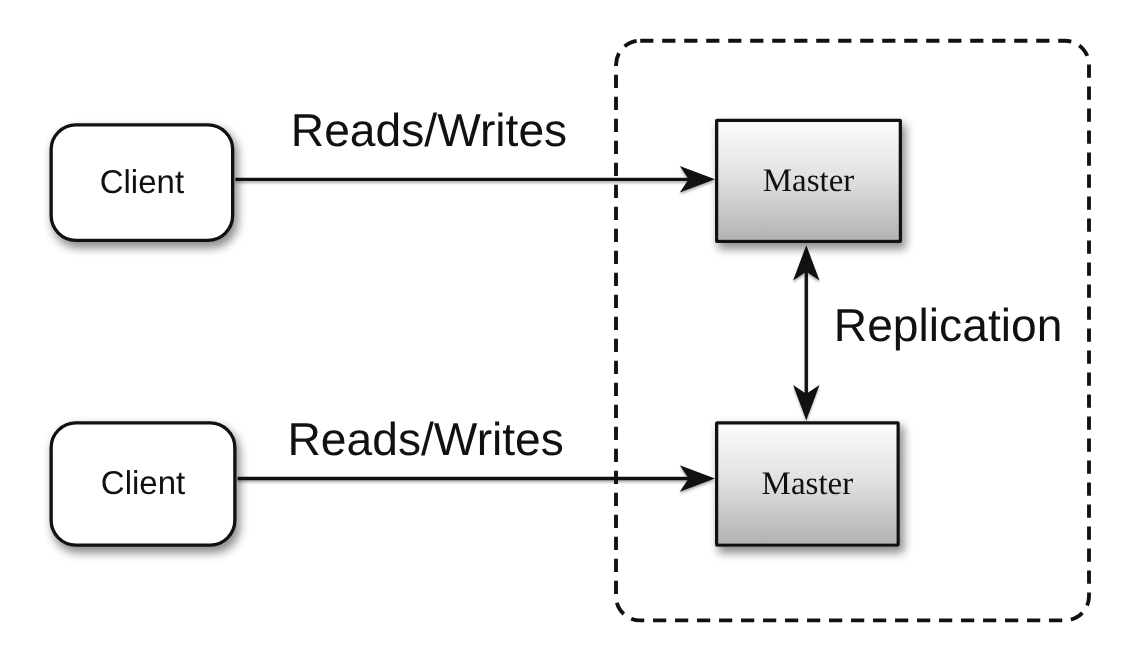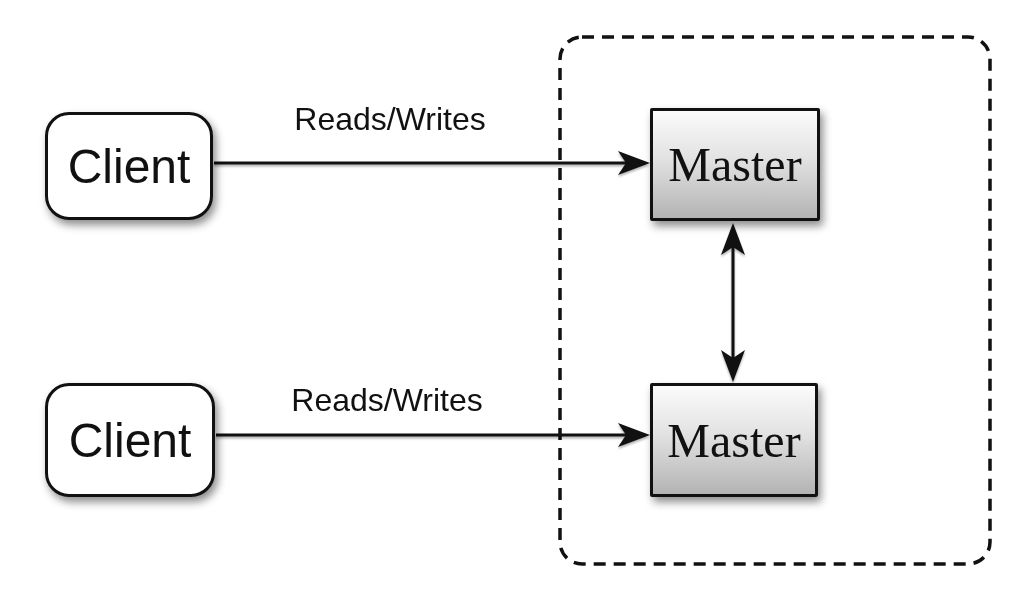--- a/index.html
+++ b/index.html
@@ -40,40 +40,40 @@
   }
   .node {
     position: absolute;
     display: flex;
     align-items: center;
     justify-content: center;
     border: 3px solid #111111;
     box-sizing: border-box;
     box-shadow: 3px 5px 9px rgba(0,0,0,0.45);
     color: #111111;
-    font-size: 48px;
+    font-size: 30px;
     letter-spacing: 0px;
   }
   .node-client {
     background: #ffffff;
     border-radius: 24px;
   }
   .node-master {
     background: linear-gradient(180deg, #fbfbfb 0%, #e2e2e2 45%, #b3b3b3 100%);
     border-radius: 2px;
     font-family: Liberation Serif, serif;
   }
   .client-top    { left: 45px;  top: 112px; width: 168px; height: 108px; }
   .client-bottom { left: 45px;  top: 383px; width: 170px; height: 114px; }
   .master-top    { left: 650px; top: 108px; width: 170px; height: 113px; }
   .master-bottom { left: 650px; top: 383px; width: 168px; height: 114px; }
   .edge-label {
     position: absolute;
     color: #111111;
-    font-size: 32px;
+    font-size: 42px;
     line-height: 44px;
     white-space: nowrap;
   }
   .label-rw-top    { left: 230px; top: 97px;  width: 320px; text-align: center; }
   .label-rw-bottom { left: 227px; top: 378px; width: 320px; text-align: center; }
   .label-replication { left: 758px; top: 274px; }
 </style>
 </head>
 <body>
 
@@ -113,14 +113,15 @@
   </div>
 
   <div class="node node-master master-bottom">
     <span>Master</span>
   </div>
 
   <div class="edge-label label-rw-top">Reads/Writes</div>
 
   <div class="edge-label label-rw-bottom">Reads/Writes</div>
 
+  <div class="edge-label label-replication">Replication</div>
 
 </div>
 
 </body></html>

